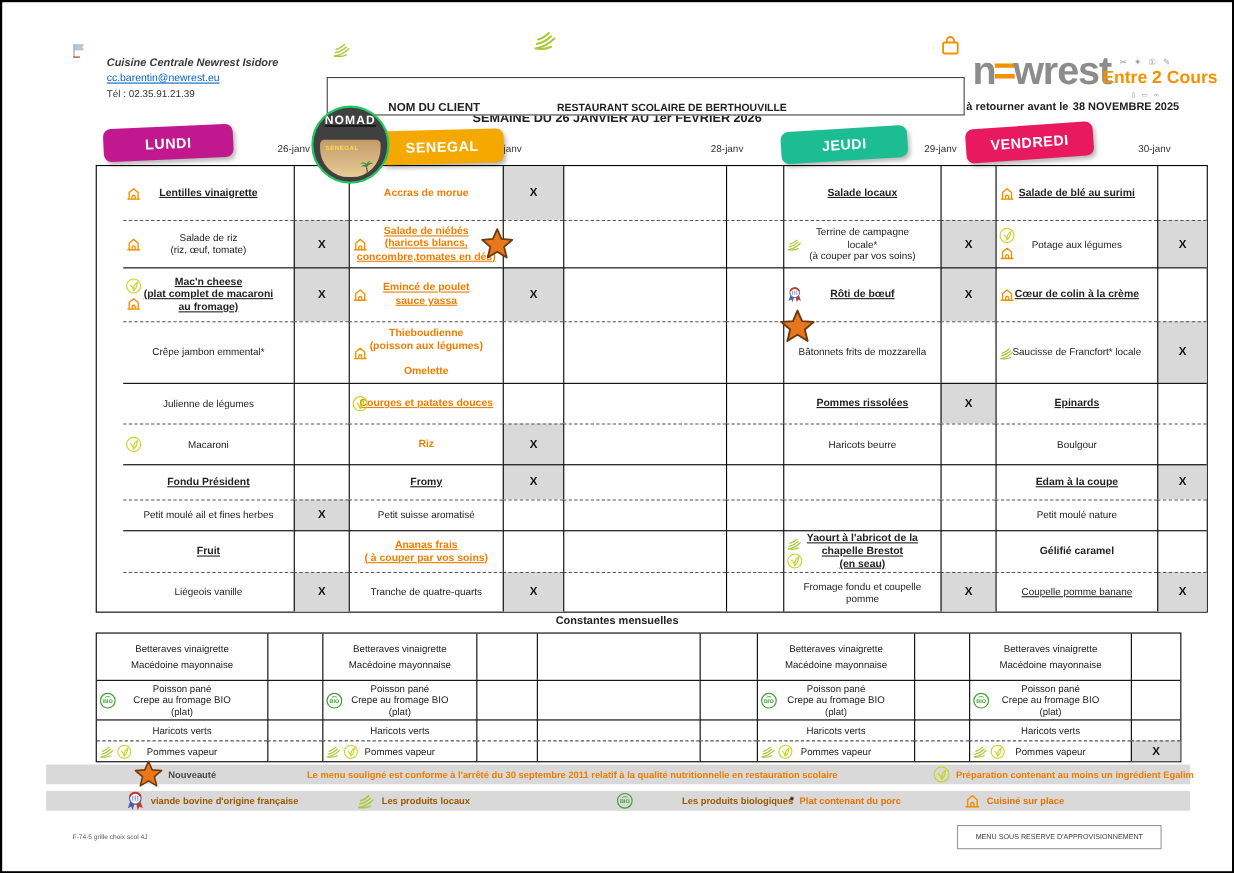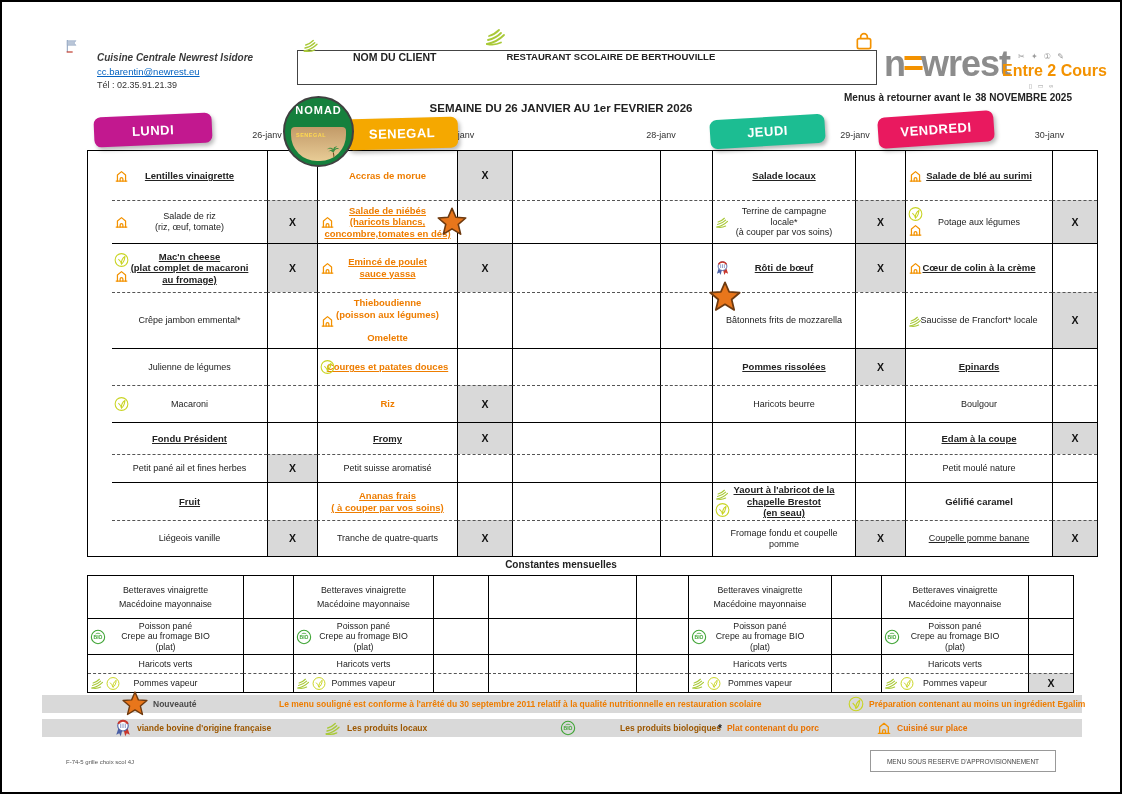--- a/index.html
+++ b/index.html
@@ -3,41 +3,41 @@
 <meta charset="utf-8">
 <style>
   html,body{margin:0;padding:0;background:#fff;}
   .page{position:relative;width:1122px;height:794px;box-sizing:border-box;border:2px solid #000;
         background:#fff;font-family:"Liberation Sans",sans-serif;overflow:hidden;}
   
   .org{position:absolute;left:95px;top:50px;}
   .org-name{font-weight:bold;font-style:italic;font-size:10px;color:#3a3a3a;}
   .org-email{display:block;color:#0563C1;text-decoration:underline;font-size:9.5px;margin-top:3px;cursor:pointer;}
   .org-phone{font-size:9px;color:#333;margin-top:3px;}
-  .client-box{position:absolute;left:295px;top:48px;width:580px;height:35px;border:1px solid #444;
-              box-sizing:border-box;display:flex;align-items:flex-start;background:#fff;z-index:2;}
+  .client-box{position:absolute;left:295px;top:68px;width:580px;height:35px;border:1px solid #444;
+              box-sizing:border-box;display:flex;align-items:flex-end;background:#fff;z-index:2;}
   .client-label{font-weight:bold;font-size:10.5px;margin-left:55px;color:#222;}
   .client-name{font-weight:bold;font-size:9.5px;margin-left:70px;color:#222;}
   .newrest{position:absolute;left:882px;top:44px;font-size:36px;font-weight:bold;color:#8C8C8C;
            letter-spacing:-1px;line-height:1;}
   .newrest .eq{color:#F39200;margin:0 -2px;}
   .e2c{position:absolute;left:1000px;top:50px;width:80px;text-align:center;}
   .e2c-glyphs{font-size:8px;color:#9a9a9a;letter-spacing:2px;}
   .e2c-name{color:#F39200;font-weight:bold;font-size:16px;margin-top:1px;white-space:nowrap;}
   .e2c-sub{font-size:6px;color:#999;margin-top:2px;letter-spacing:2px;}
   .return-line{position:absolute;right:48px;top:90px;font-weight:bold;font-size:10px;color:#222;white-space:nowrap;}
   .ret-date{margin-left:4px;}
   .week-title{position:absolute;left:0;right:0;top:100px;text-align:center;font-weight:bold;font-size:11.5px;color:#222;}
   .decor{position:absolute;z-index:3;}
   
   .badge{position:absolute;display:flex;align-items:center;justify-content:center;color:#fff;font-weight:bold;
          font-size:13px;letter-spacing:.5px;border-radius:7px;box-shadow:2px 3px 4px rgba(0,0,0,.28);z-index:4;}
   .date{position:absolute;top:128px;text-align:center;font-size:9px;color:#333;}
-  .nomad{position:absolute;left:281px;top:94px;width:71px;height:71px;border-radius:50%;background:#15803d;
-         border:2px solid #404040;box-sizing:border-box;z-index:6;overflow:hidden;}
+  .nomad{position:absolute;left:281px;top:94px;width:71px;height:71px;border-radius:50%;background:#404040;
+         border:2px solid #22c55e;box-sizing:border-box;z-index:6;overflow:hidden;text-decoration:underline;}
   .nomad-t{color:#fff;font-weight:bold;font-size:11px;text-align:center;margin-top:6px;letter-spacing:1px;}
   .nomad-scene{position:absolute;left:6px;right:6px;bottom:4px;height:34px;border-radius:4px 4px 26px 26px;
                background:linear-gradient(180deg,#C29A68,#E8CC96);overflow:hidden;}
   .nomad-sub{position:absolute;left:5px;top:5px;color:#FFD94F;font-size:5.5px;font-weight:bold;letter-spacing:.5px;}
   .palm{position:absolute;right:4px;bottom:1px;width:16px;height:16px;}
   
   #menu-grid,#const-grid{position:absolute;left:85px;display:grid;border:1.5px solid #000;background:#fff;}
   #menu-grid{top:148px;padding-left:24px;}
   #const-grid{top:573px;}
   .cell{position:relative;box-sizing:border-box;display:flex;flex-direction:column;align-items:center;
@@ -225,21 +225,21 @@
       </div>
       <div class="cell xcell bl bt-d" style="grid-area: 6 / 2;"></div>
       <div class="cell bt-s" style="grid-area: 7 / 1;">
         <div class="txt bold ul">
           <div class="ln">Fondu Président</div>
         </div>
       </div>
       <div class="cell xcell bl bt-s" style="grid-area: 7 / 2;"></div>
       <div class="cell bt-d" style="grid-area: 8 / 1;">
         <div class="txt">
-          <div class="ln">Petit pané ail et fines herbes</div>
+          <div class="ln">Petit moulé ail et fines herbes</div>
         </div>
       </div>
       <div class="cell xcell bl bt-d filled" style="grid-area: 8 / 2;">X</div>
       <div class="cell bt-s" style="grid-area: 9 / 1;">
         <div class="txt bold ul">
           <div class="ln">Fruit</div>
         </div>
       </div>
       <div class="cell xcell bl bt-s" style="grid-area: 9 / 2;"></div>
       <div class="cell bt-d" style="grid-area: 10 / 1;">

